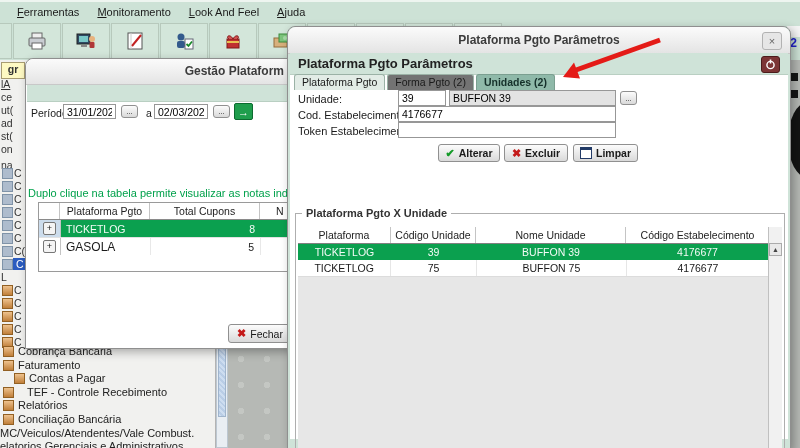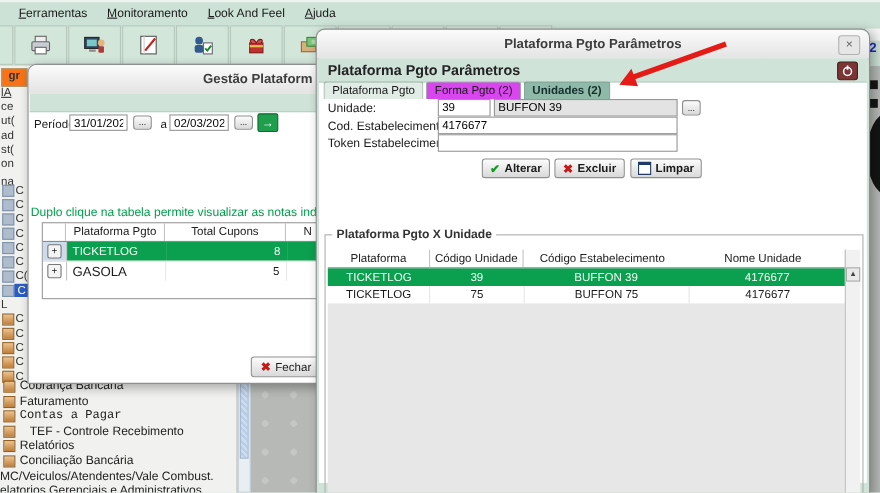--- a/index.html
+++ b/index.html
@@ -134,21 +134,21 @@
           <circle cx="10.5" cy="12" r="1.2" fill="#000"></circle>
           <path d="M4.5,8 A9,6 0 0,1 19,7.5" stroke="#555" stroke-width="2" fill="none"></path>
           <rect x="17.5" y="10" width="3" height="5" rx="1" fill="#444"></rect>
         </svg>
     </div>
   </div>
 
   <div class="abs desktop"></div>
 
   <div class="abs sidebar">
-    <span class="abs frag" style="left:1px;top:2px;width:22px;height:15px;background:#f97316;border:1px solid #a89c72;font-weight:bold;text-align:center;">gr</span>
+    <span class="abs frag" style="left:1px;top:2px;width:22px;height:15px;background:#fef9c3;border:1px solid #a89c72;font-weight:bold;text-align:center;">gr</span>
     <span class="abs frag" style="left:1px;top:18px;text-decoration:underline;">lA</span>
     <span class="abs frag" style="left:1px;top:31px;">ce</span>
     <span class="abs frag" style="left:1px;top:44px;">ut(</span>
     <span class="abs frag" style="left:1px;top:57px;">ad</span>
     <span class="abs frag" style="left:1px;top:70px;">st(</span>
     <span class="abs frag" style="left:1px;top:83px;">on</span>
     <span class="abs frag" style="left:1px;top:99px;">na</span>
     <span class="abs mini-ic ic-gray" style="left:2px;top:108px;"></span>
       <span class="abs frag" style="left:14px;top:107px;">C</span>
     <span class="abs mini-ic ic-gray" style="left:2px;top:121px;"></span>
@@ -178,21 +178,21 @@
       <span class="abs frag" style="left:14px;top:276px;">C</span>
 
     <div class="abs side-item" style="left:3px;top:285px;">
         <span class="mini-ic ic-tan"></span>
         <span>Cobrança Bancária</span>
       </div>
     <div class="abs side-item" style="left:3px;top:299px;">
         <span class="mini-ic ic-tan"></span>
         <span>Faturamento</span>
       </div>
-    <div class="abs side-item" style="left:3px;top:312px;font-family:Liberation Mono, monospace;">
+    <div class="abs side-item" style="left:14px;top:312px;">
         <span class="mini-ic ic-tan"></span>
         <span>Contas a Pagar</span>
       </div>
     <div class="abs side-item" style="left:3px;top:326px;gap:13px;">
         <span class="mini-ic ic-tan"></span>
         <span>TEF - Controle Recebimento</span>
       </div>
     <div class="abs side-item" style="left:3px;top:339px;">
         <span class="mini-ic ic-tan"></span>
         <span>Relatórios</span>
@@ -288,21 +288,21 @@
         <div class="abs" style="right:8px;top:3px;width:17px;height:15px;background:#7c3535;border:1px solid #4c1c1c;border-radius:3px;display:flex;align-items:center;justify-content:center;">
           <svg width="11" height="11">
               <circle cx="5.5" cy="6" r="3.6" stroke="#fff" fill="none" stroke-width="1.4"></circle>
               <line x1="5.5" y1="0.5" x2="5.5" y2="4.5" stroke="#fff" stroke-width="1.6"></line>
             </svg>
         </div>
       </div>
 
       <div class="abs" style="left:4px;top:21px;height:16px;display:flex;gap:2px;">
         <div style="padding:1px 7px;font-size:10.5px;background:#e2ece6;border:1px solid #9bb2a6;border-bottom:none;border-radius:3px 3px 0 0;">Plataforma Pgto</div>
-        <div style="padding:1px 7px;font-size:10.5px;background:#d946ef;border:1px solid #9bb2a6;border-bottom:none;border-radius:3px 3px 0 0;">Forma Pgto (2)</div>
+        <div style="padding:1px 7px;font-size:10.5px;background:#737373;border:1px solid #9bb2a6;border-bottom:none;border-radius:3px 3px 0 0;">Forma Pgto (2)</div>
         <div style="padding:1px 7px;font-size:10.5px;background:#8fb9a9;border:1px solid #7b9f90;border-bottom:none;border-radius:3px 3px 0 0;font-weight:bold;color:#15302a;">Unidades (2)</div>
       </div>
 
       <span class="abs" style="left:8px;top:40px;font-size:11px;">Unidade:</span>
       <input class="abs field" style="left: 108px; top: 37px; width: 48px; height: 16px;" value="39">
       <input class="abs field" style="left: 159px; top: 37px; width: 167px; height: 16px; background: rgb(227, 227, 227);" readonly="" value="BUFFON 39">
       <div class="abs btn" style="left:330px;top:38px;width:17px;height:14px;font-size:8px;">
           <span>...</span>
         </div>
 
@@ -324,22 +324,22 @@
         <span style="width:10px;height:8px;border:1px solid #223a66;border-top:3px solid #223a66;background:#fff;display:inline-block;"></span>
         <span>Limpar</span>
       </div>
 
       <div class="abs" style="left:5px;top:160px;width:488px;height:250px;border:1px solid #aeaeae;">
         <span class="abs" style="left:6px;top:-7px;background:#fff;padding:0 4px;font-size:11px;font-weight:bold;color:#333;">Plataforma Pgto X Unidade</span>
 
         <div class="abs" style="left:2px;top:13px;height:16px;width:471px;display:flex;border-bottom:1px solid #808080;background:#fff;">
           <div class="grid-hdr" style="width:93px;">Plataforma</div>
           <div class="grid-hdr" style="width:85px;">Código Unidade</div>
+          <div class="grid-hdr" style="width:150px;">Nome Unidade</div>
           <div class="grid-hdr" style="width:143px;border-right:none;">Código Estabelecimento</div>
-          <div class="grid-hdr" style="width:150px;">Nome Unidade</div>
         </div>
 
         <div class="abs sel-green" style="left:2px;top:30px;height:16px;width:471px;display:flex;font-size:10.5px;">
           <div style="width:93px;display:flex;align-items:center;justify-content:center;">TICKETLOG</div>
           <div style="width:85px;display:flex;align-items:center;justify-content:center;">39</div>
           <div style="width:150px;display:flex;align-items:center;justify-content:center;">BUFFON 39</div>
           <div style="width:143px;display:flex;align-items:center;justify-content:center;">4176677</div>
         </div>
 
         <div class="abs" style="left:2px;top:46px;height:16px;width:471px;display:flex;font-size:10.5px;background:#fff;border-bottom:1px solid #dcdcdc;">

